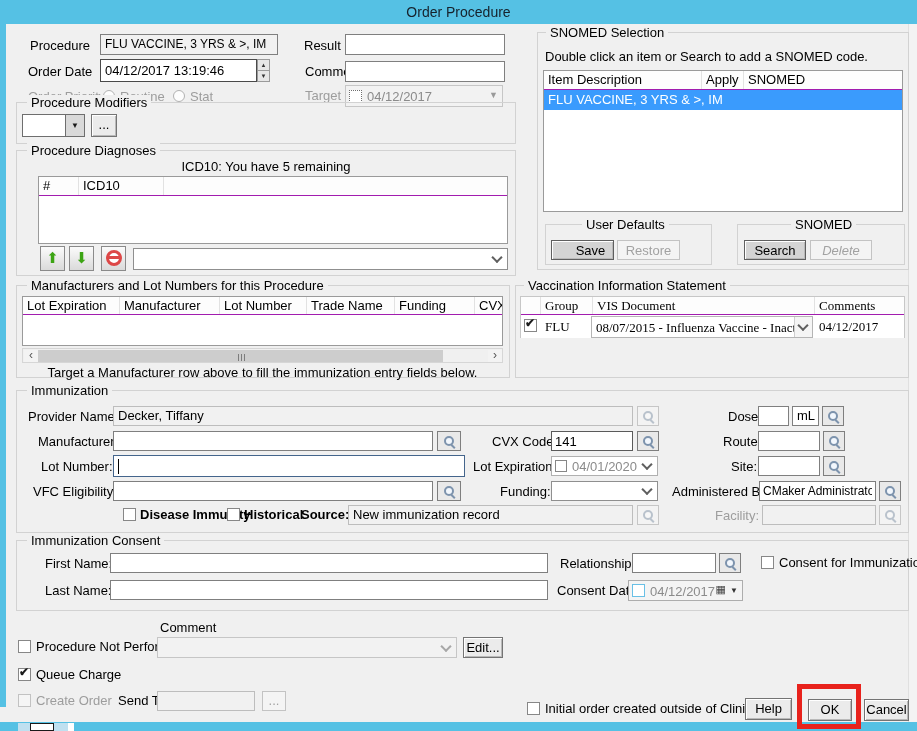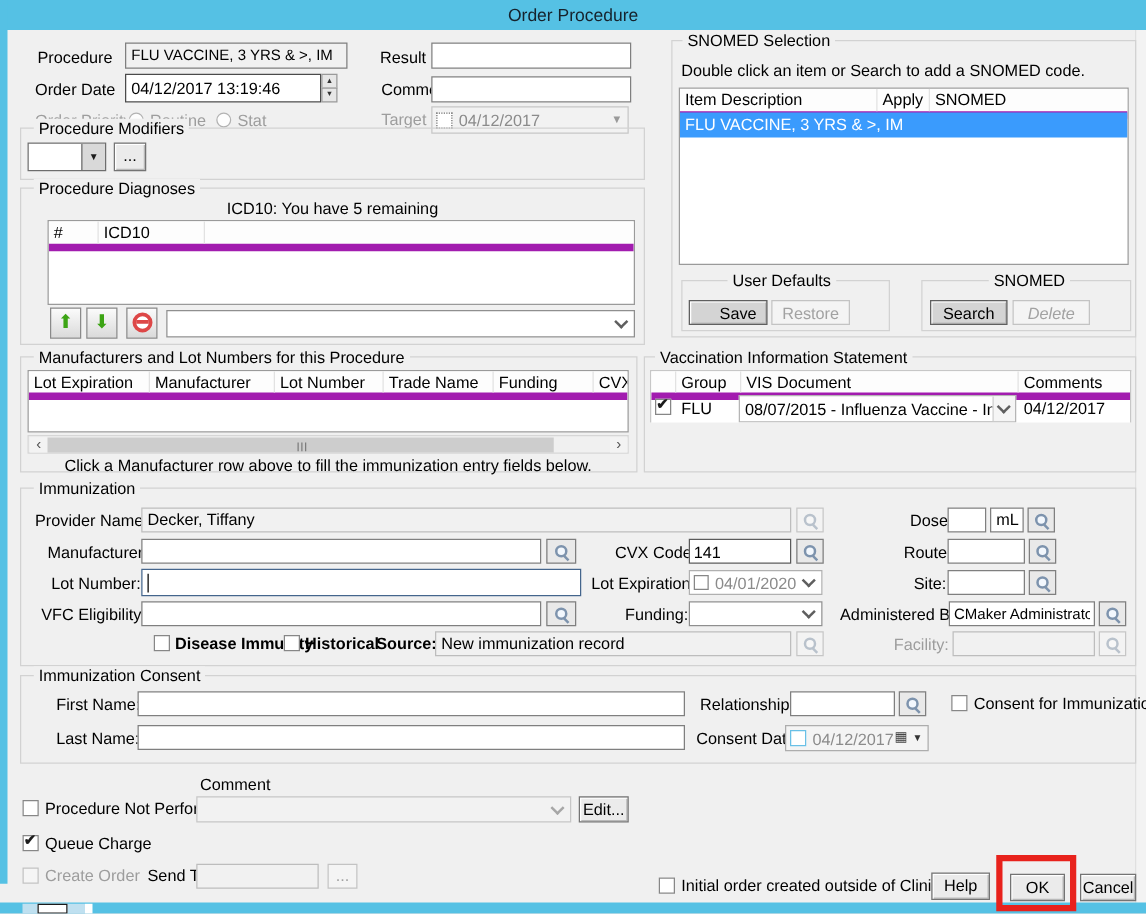--- a/index.html
+++ b/index.html
@@ -38,21 +38,21 @@
   .mag::after{content:"";position:absolute;left:9px;top:9px;width:5px;height:2px;background:#7d93ad;
           transform:rotate(45deg);transform-origin:0 0;}
   .magbtn.off .mag::before{border-color:#b9c2cc;background:#f7f7f7;}
   .magbtn.off .mag::after{background:#b9c2cc;}
   .combo{position:absolute;box-sizing:border-box;background:#fff;border:1px solid #8f8f8f;overflow:hidden;}
   .combo.dis{background:#f2f2f2;border-color:#c6c6c6;color:#8b8b8b;}
   .chev{position:absolute;right:6px;top:50%;width:6px;height:6px;border-right:2px solid #5f5f5f;
         border-bottom:2px solid #5f5f5f;transform:translateY(-70%) rotate(45deg);}
   .chev.gray{border-color:#a7a7a7;}
   .list{position:absolute;box-sizing:border-box;background:#fff;border:1px solid #9a9a9a;overflow:hidden;}
-  .hrow{display:flex;height:18px;border-bottom:6px solid #a21caf;background:#fdfdfd;}
+  .hrow{display:flex;height:18px;border-bottom:1px solid #a21caf;background:#fdfdfd;}
   .hcell{box-sizing:border-box;border-right:1px solid #e2e2e2;padding:1px 0 0 4px;
          white-space:nowrap;overflow:hidden;line-height:16px;}
   .selrow{position:absolute;background:#3a9bfd;color:#fff;line-height:20px;padding-left:4px;
           white-space:nowrap;overflow:hidden;box-sizing:border-box;}
   .spinbtn{position:absolute;box-sizing:border-box;width:13px;height:12px;background:#e7e7e7;
            border:1px solid #9a9a9a;text-align:center;font-size:6px;line-height:10px;color:#333;}
   .arrbtn{position:absolute;width:25px;height:25px;box-sizing:border-box;border:1px solid #8a8a8a;
           background:linear-gradient(#fbfbfb,#dadada);text-align:center;line-height:22px;
           font-size:15px;color:#3ca414;}
   .noicon{width:16px;height:16px;border-radius:50%;border:3px solid #dd4747;background:#fff;
@@ -175,26 +175,26 @@
       <div class="hcell" style="flex:1;border-right:none;">CVX</div>
     </div>
   </div>
   <div class="abs" style="left:22px;top:348px;width:481px;height:15px;background:#f0f0f0;border:1px solid #d6d6d6;box-sizing:border-box;">
     <div class="sbbtn" style="left:1px;">‹</div>
     <div class="abs" style="left:15px;top:1px;width:405px;height:12px;background:#cdcdcd;">
       <span class="grip" style="left:50%;"></span>
     </div>
     <div class="sbbtn" style="left:465px;">›</div>
   </div>
-  <div class="lbl" style="left:22px;top:366px;width:481px;text-align:center;">Click a Manufacturer row above to fill the immunization entry fields below.</div>
+  <div class="lbl" style="left:22px;top:366px;width:481px;text-align:center;">Target a Manufacturer row above to fill the immunization entry fields below.</div>
 
   <div class="gb" style="left:515px;top:285px;width:394px;height:93px;">
     <span class="cap" style="left:8px;">Vaccination Information Statement</span>
   </div>
-  <div class="list" style="left:520px;top:296px;width:385px;height:42px;border-bottom:none;border-color:#c7c7c7;">
+  <div class="list" style="left:520px;top:296px;width:385px;height:42px;border-bottom:none;border-color:#c7c7c7;font-family:Liberation Serif, serif;">
     <div class="hrow" style="height:17px;">
       <div class="hcell" style="width:20px;"></div>
       <div class="hcell" style="width:52px;">Group</div>
       <div class="hcell" style="width:222px;">VIS Document</div>
       <div class="hcell" style="flex:1;border-right:none;">Comments</div>
     </div>
     <span class="cb" style="left:3px;top:22px;">
         <span class="ck">✔</span>
       </span>
     <span class="abs" style="left:24px;top:22px;">FLU</span>

